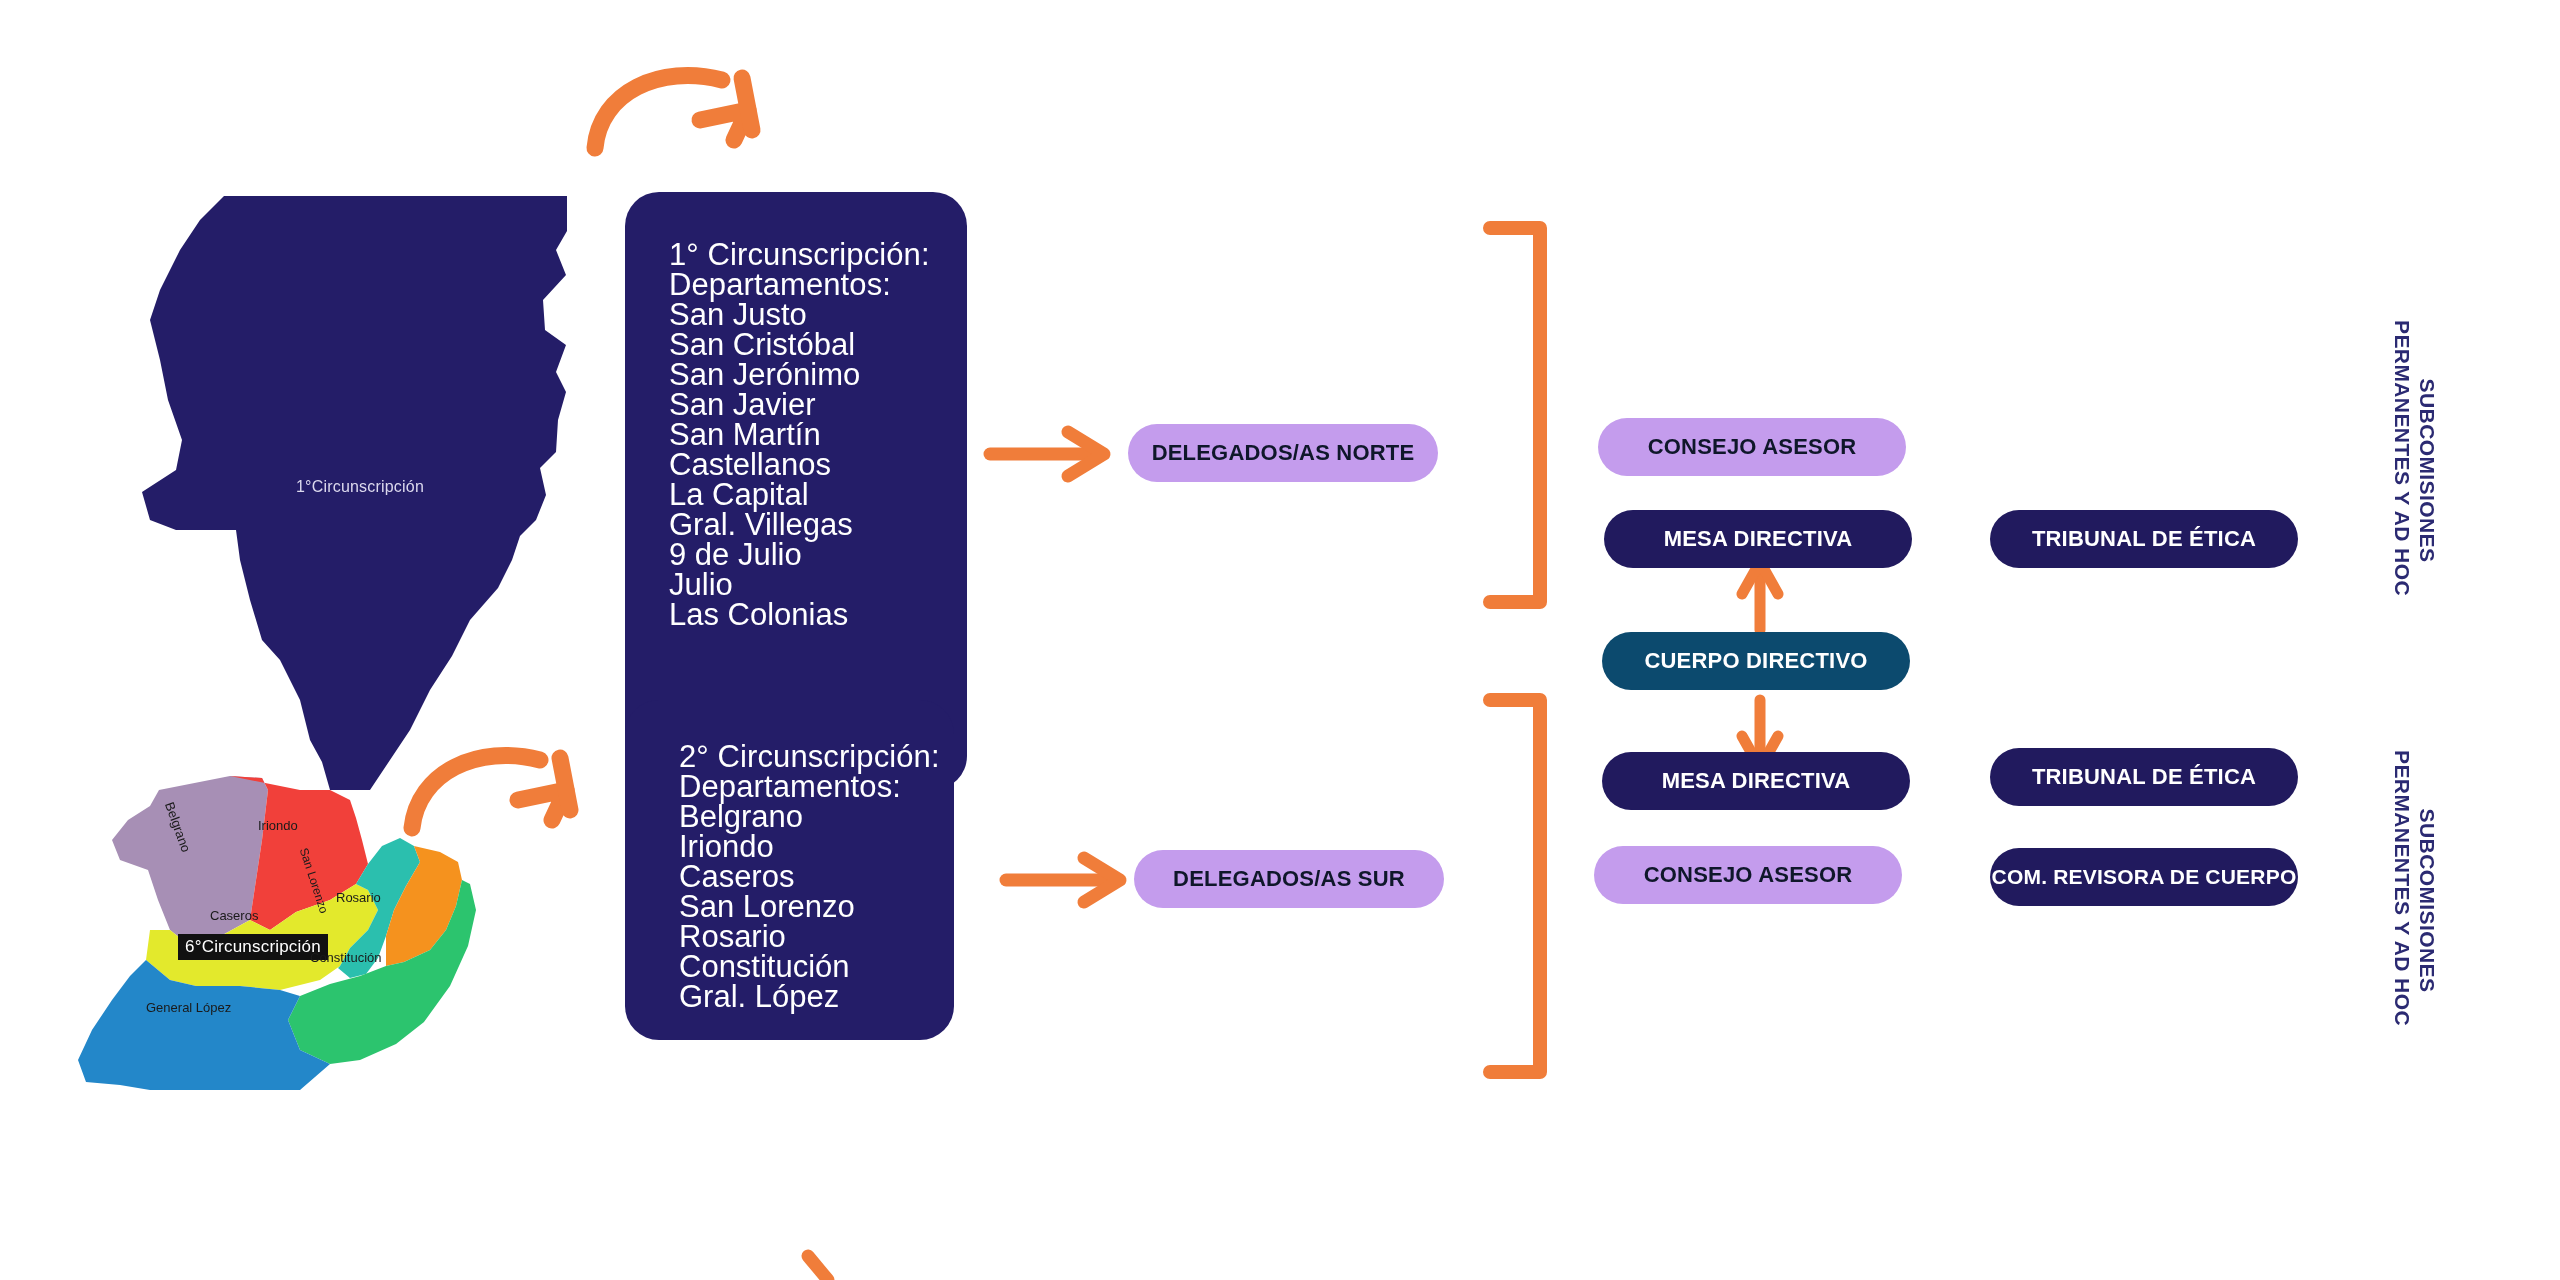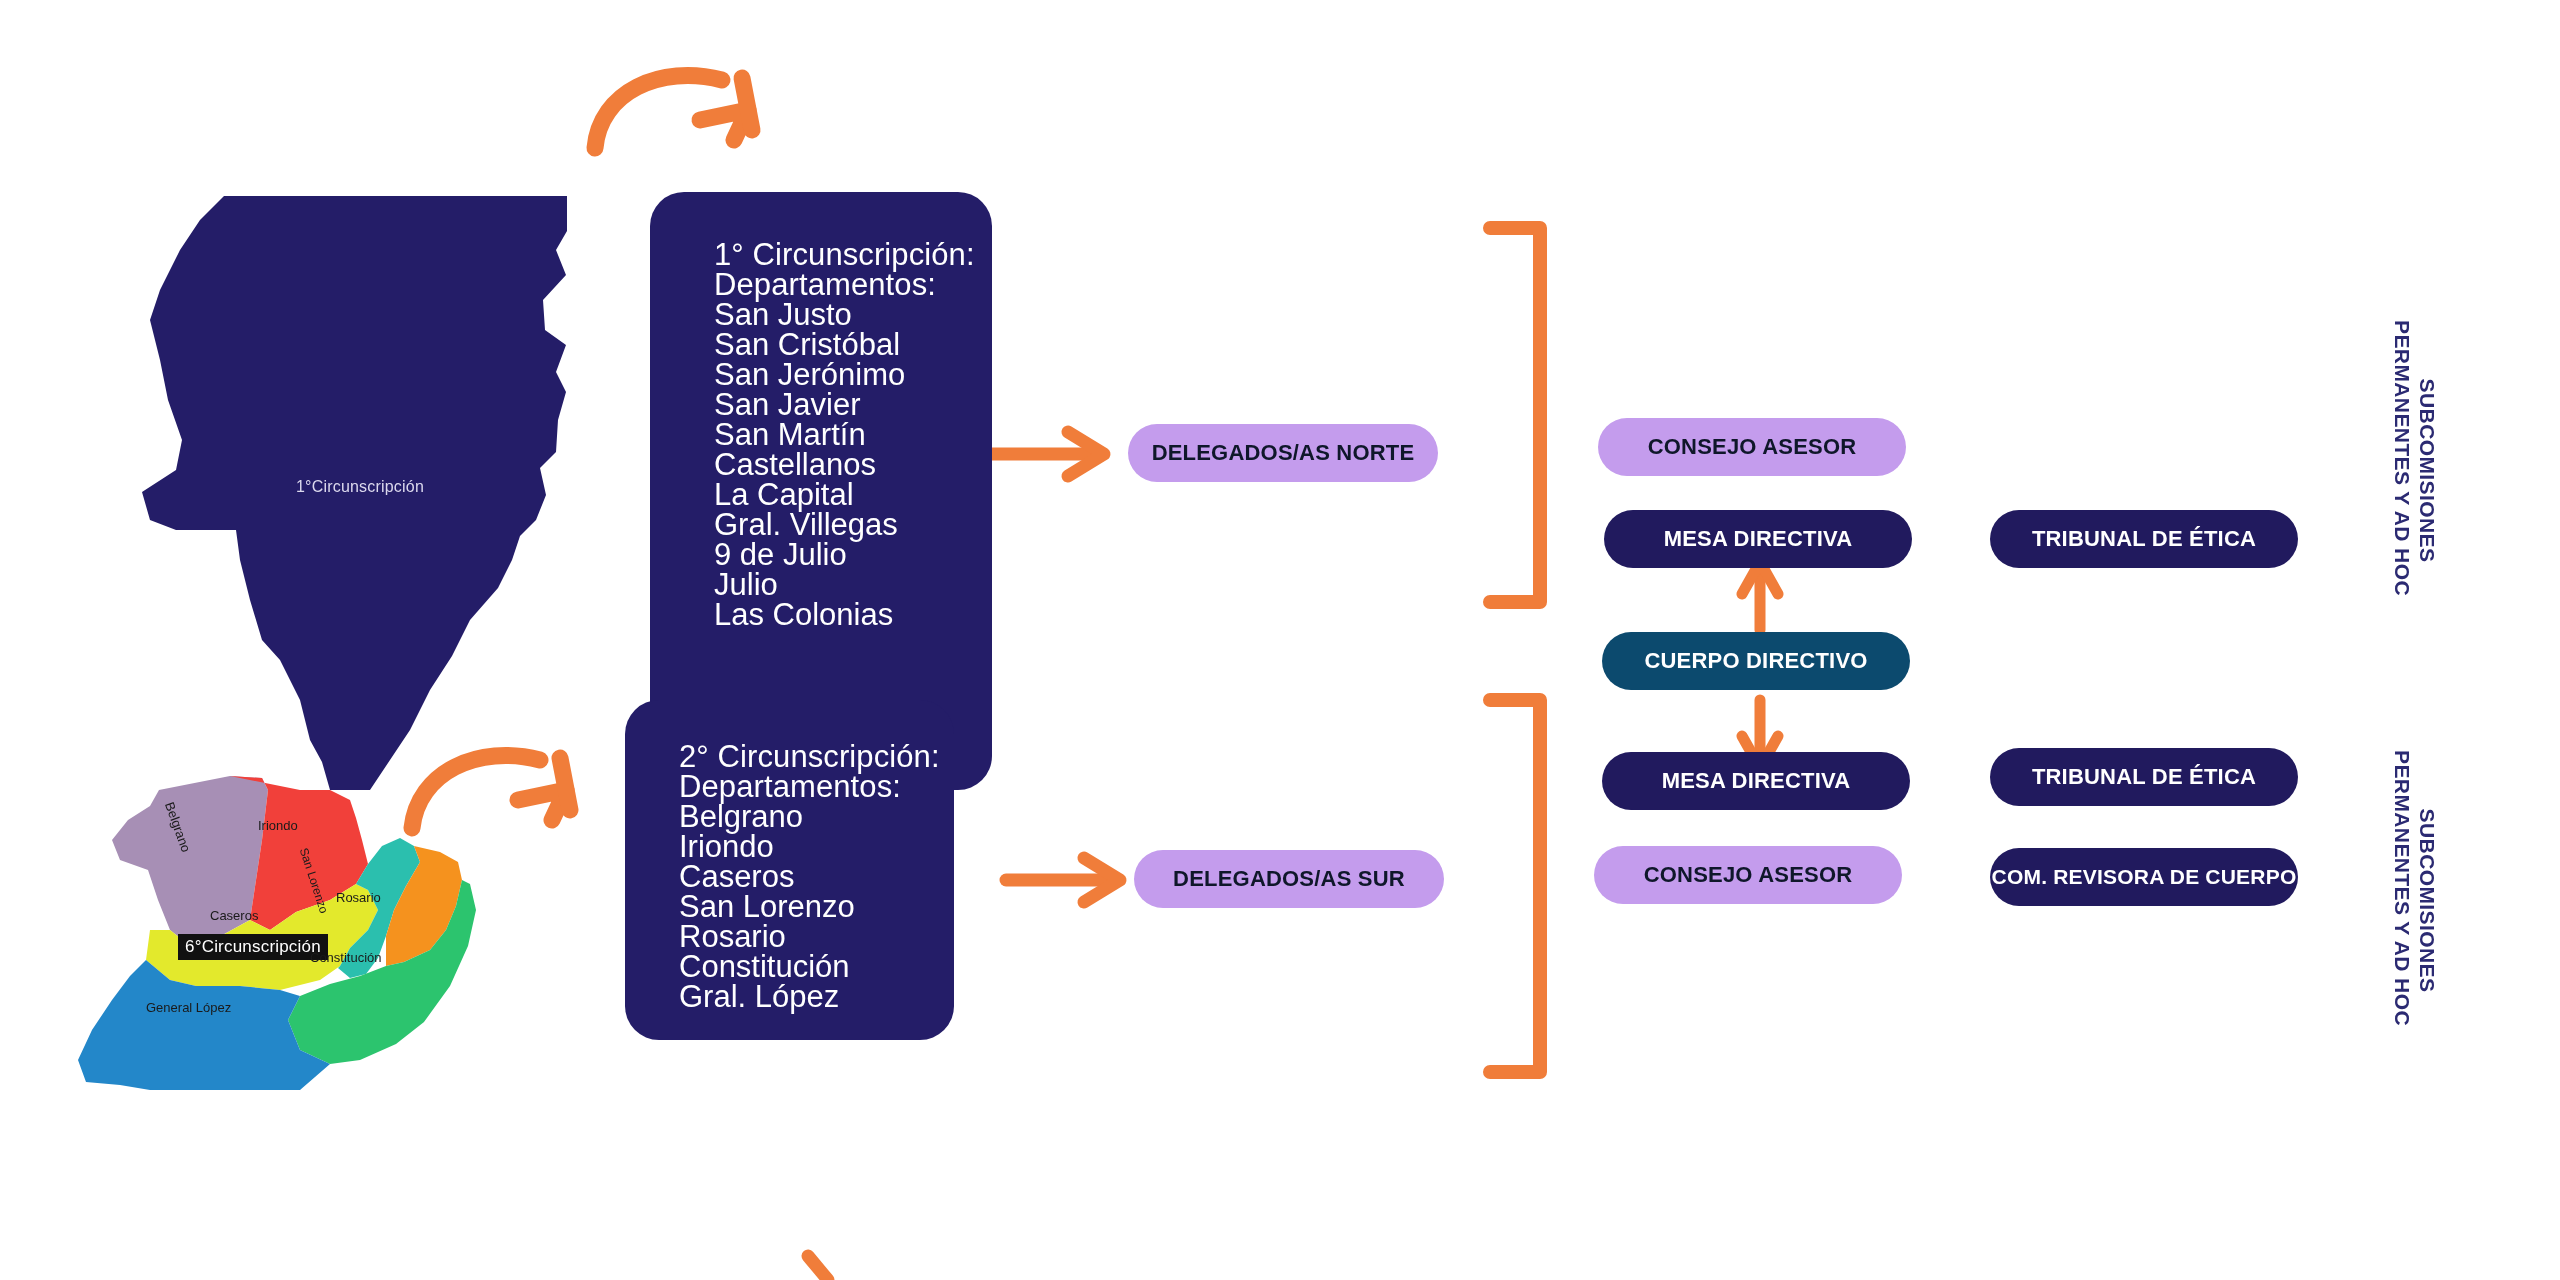--- a/index.html
+++ b/index.html
@@ -156,21 +156,21 @@
     </g>
 
     <g>
       <path d="M1760,700 L1760,762" fill="none" stroke="#f07d3a" stroke-width="11" stroke-linecap="round"></path>
       <path d="M1742,736 L1760,768 L1778,736" fill="none" stroke="#f07d3a" stroke-width="11" stroke-linecap="round" stroke-linejoin="round"></path>
     </g>
 
     <path d="M808,1256 L828,1280" fill="none" stroke="#f07d3a" stroke-width="13" stroke-linecap="round"></path>
   </svg>
 
-  <div class="circ-card" style="left:650px;top:192px;width:342px;height:598px;padding:48px 0 0 64px;">
+  <div class="circ-card" style="left:625px;top:192px;width:342px;height:598px;padding:48px 0 0 44px;">
     <div class="circ-head">1° Circunscripción:</div>
     <div class="circ-head">Departamentos:</div>
     <div class="circ-list">
       <div>San Justo</div>
       <div>San Cristóbal</div>
       <div>San Jerónimo</div>
       <div>San Javier</div>
       <div>San Martín</div>
       <div>Castellanos</div>
       <div>La Capital</div>

